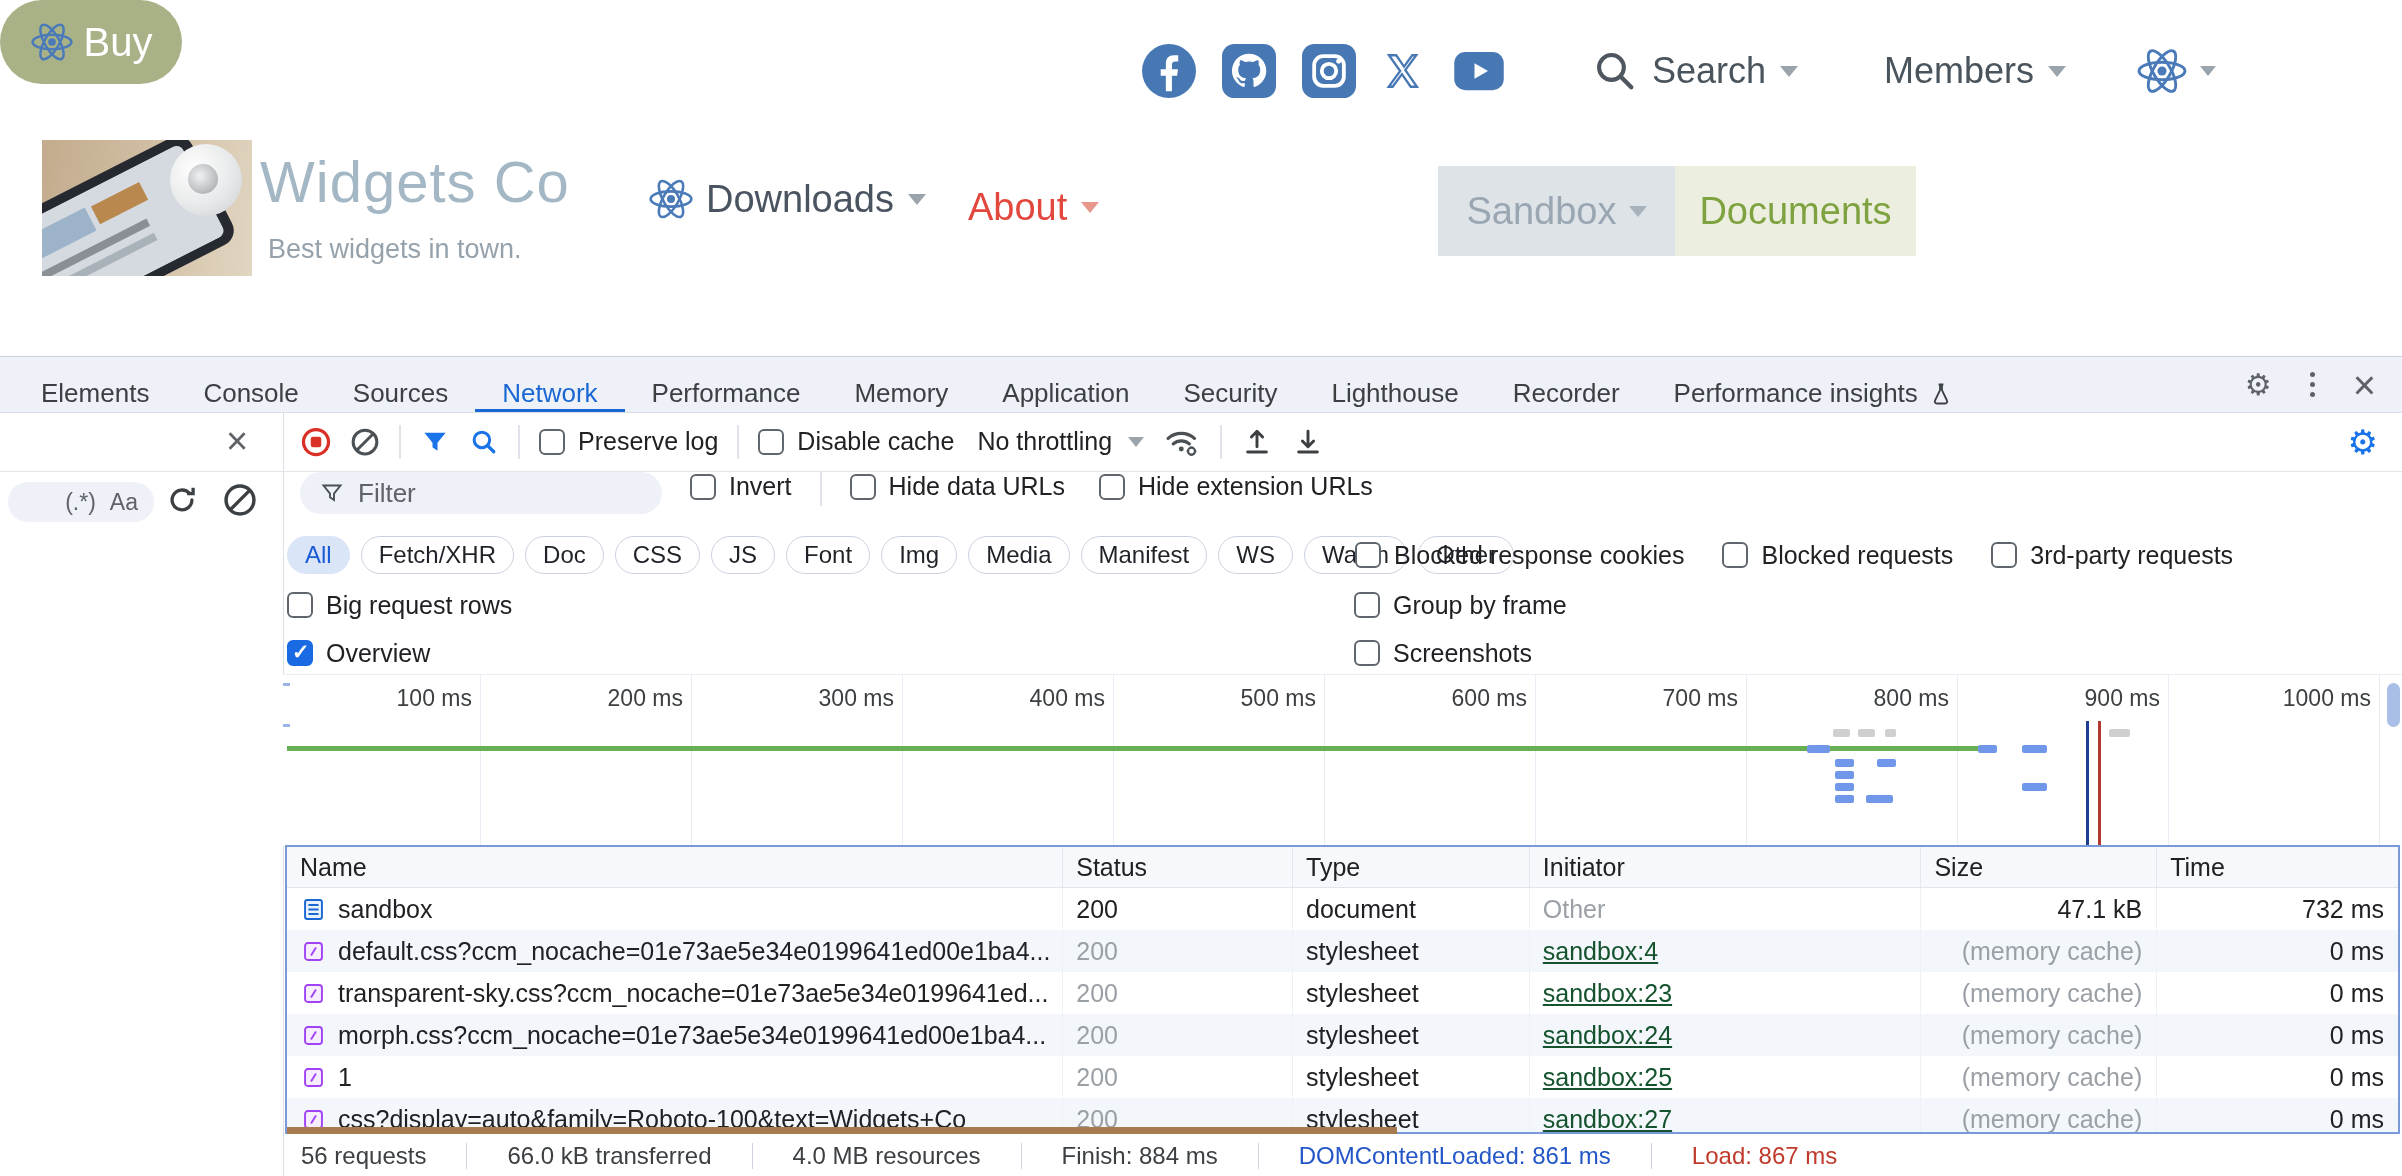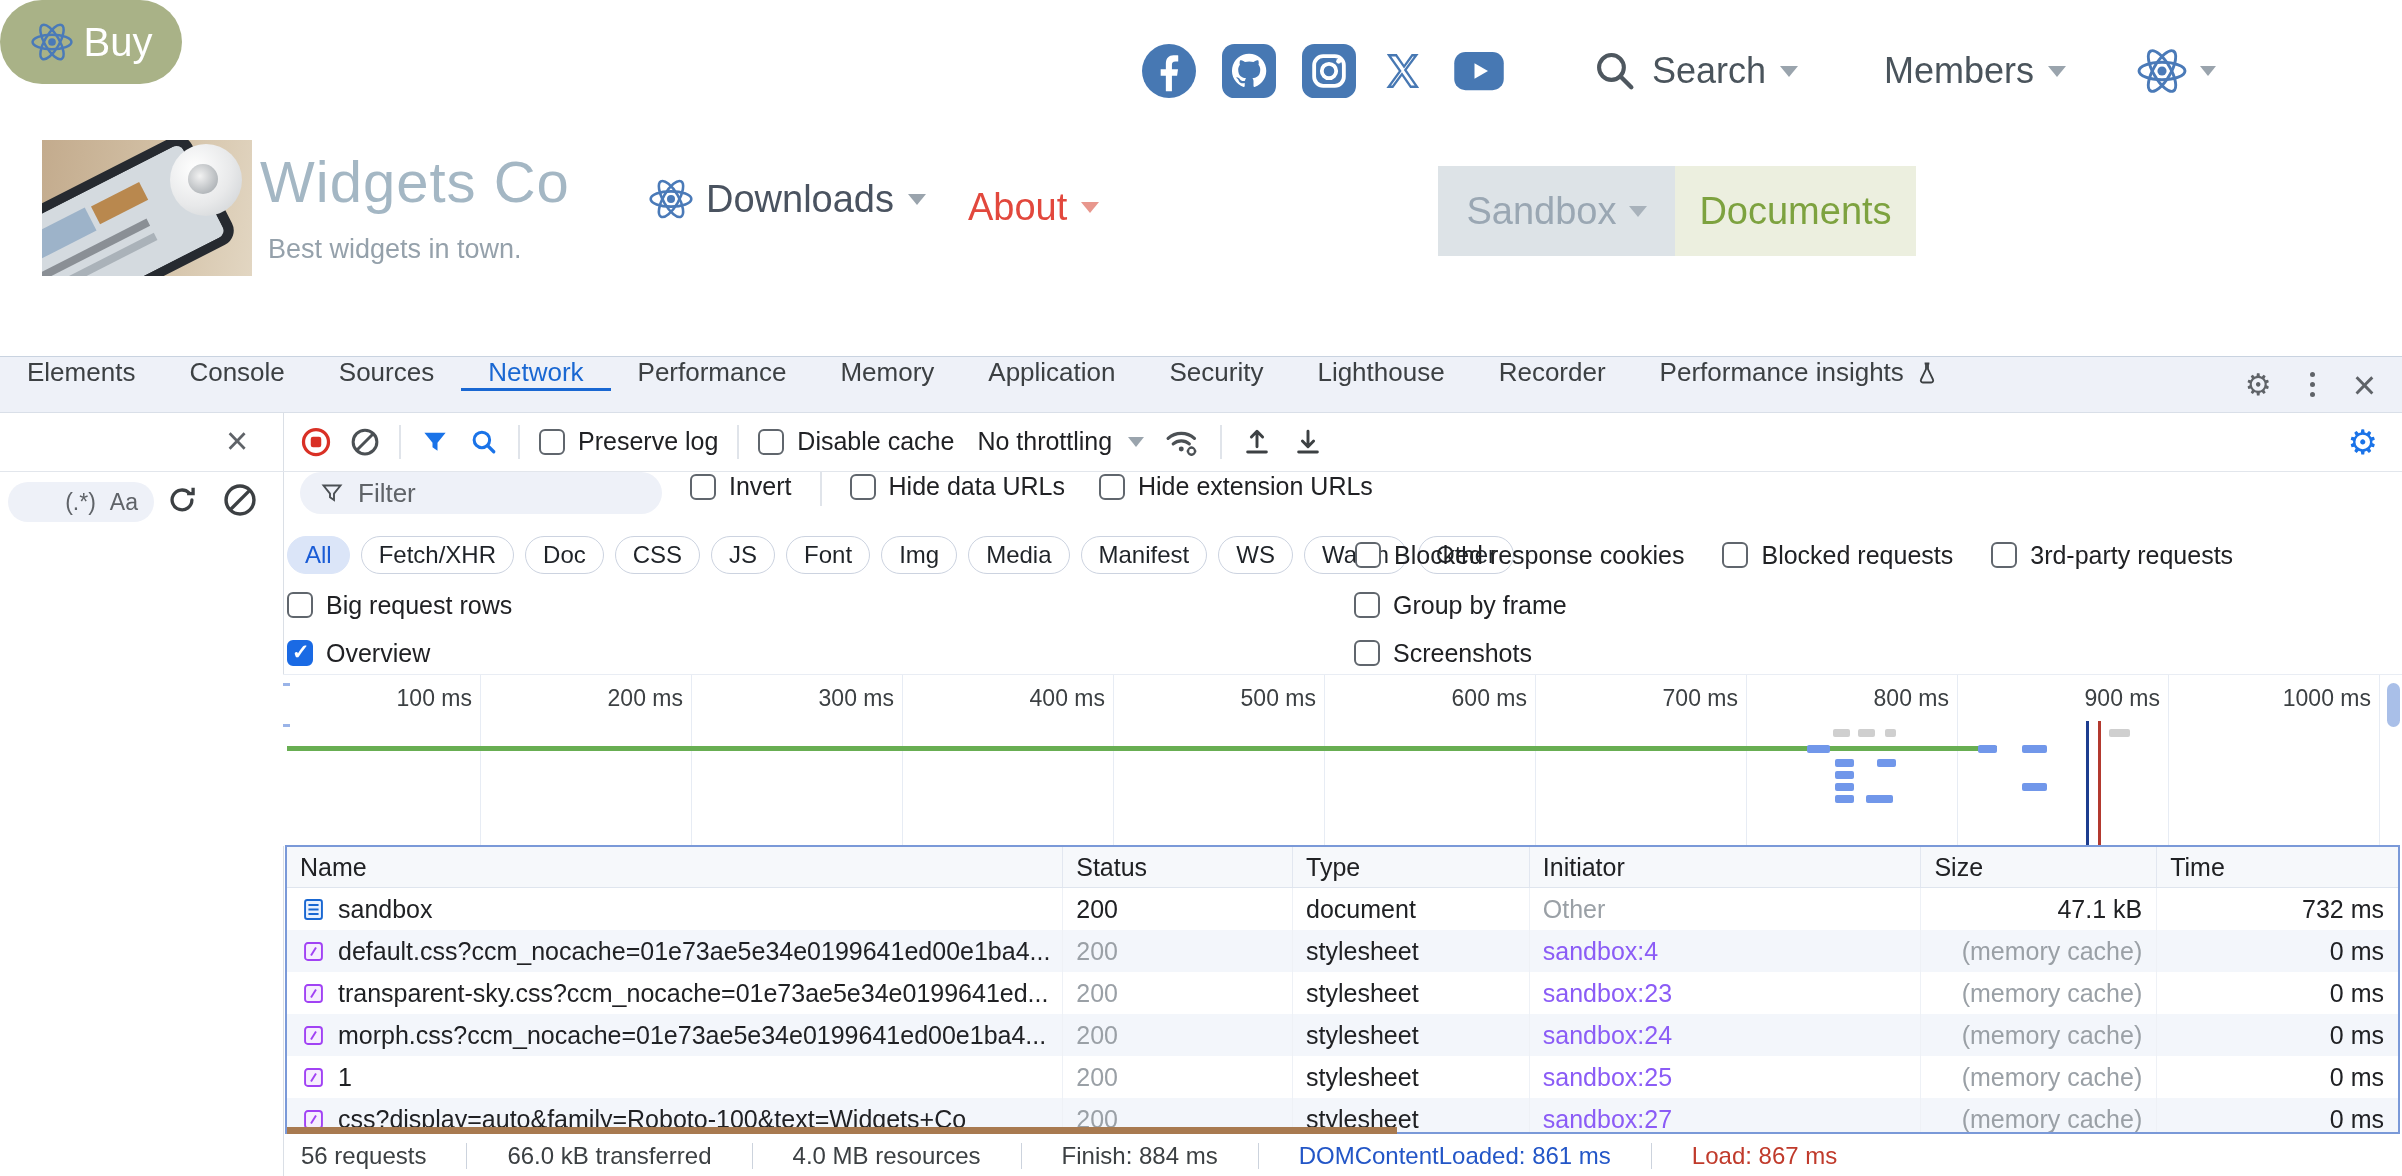--- a/index.html
+++ b/index.html
@@ -43,21 +43,21 @@
   .nav-block{position:absolute;top:166px;height:90px;display:flex;align-items:center;justify-content:center;font-size:38px;cursor:pointer}
   #nav-sandbox{left:1438px;width:237px;background:#dde3e7;color:#9aa7b3}
   #nav-sandbox .caret{margin-left:12px;border-top-color:#a8b2bb}
   #nav-documents{left:1675px;width:241px;background:#ecefdf;color:#7da23f}
   #nav-buy{left:2030px;top:168px;width:182px;height:84px;border-radius:42px;background:#a9b287;color:#fff;font-size:40px;display:flex;align-items:center;justify-content:center;cursor:pointer}
   #nav-buy .atom{margin-right:10px}
 
   
   .dt-top-border{position:absolute;left:0;top:356px;width:2402px;height:1px;background:#c9d3e0}
   .tabbar{position:absolute;left:0;top:357px;width:2402px;height:55px;background:#eef1f8;border-bottom:1px solid #d9dfe8;display:flex;align-items:stretch}
-  #tabs{display:flex;align-items:flex-start;}
+  #tabs{display:flex;align-items:flex-end;padding-left:14px}
   .tab{display:flex;align-items:center;padding:0 27px;font-size:26px;color:#3c4043;cursor:pointer;border-bottom:3px solid transparent}
   .tab.active{color:#1967d2;border-bottom-color:#1967d2}
   .tab svg{margin-left:10px}
   .tab-icons{position:absolute;right:26px;top:0;height:55px;display:flex;align-items:center;gap:38px}
   .gear-glyph{font-size:30px;color:#5f6368;line-height:1;cursor:pointer}
   .kebab{display:flex;flex-direction:column;gap:5px;cursor:pointer}
   .kebab i{width:5px;height:5px;border-radius:50%;background:#5f6368}
   .close-x{font-size:40px;color:#5f6368;line-height:1;cursor:pointer}
 
   
@@ -114,21 +114,21 @@
   .thead{display:flex;height:40px;background:#f6f8fb;border-bottom:1px solid #dfe5ee}
   .th{display:flex;align-items:center;padding-left:13px;font-size:25px;color:#202124;border-right:1px solid #e2e7f0;box-sizing:border-box;cursor:pointer}
   .th:last-child{border-right:none}
   .trow{display:flex;height:42px;cursor:pointer}
   .trow:nth-child(odd){background:#f3f6fb}
   .td{display:flex;align-items:center;padding-left:13px;font-size:25px;color:#202124;border-right:1px solid #eef1f6;box-sizing:border-box;overflow:hidden;white-space:nowrap}
   .td:last-child{border-right:none}
   .td.r{justify-content:flex-end;padding-right:14px;padding-left:4px}
   .td .ricon{margin-right:11px;flex:0 0 auto}
   .mut{color:#9aa0a6}
-  .ilink{color:#8b5cf6}
+  .ilink{text-decoration:underline;color:#14532d}
   .tan-strip{position:absolute;left:287px;top:1127px;width:1110px;height:7px;background:#a87a50}
 
   
   .summary{position:absolute;left:287px;top:1136px;width:2115px;height:40px;display:flex;align-items:center;gap:16px;font-size:24px;color:#3c4043;background:#fff}
   .sum-item{padding:0 24px;white-space:nowrap}
   .sum-item:first-child{padding-left:14px}
   .sum-sep{width:1px;height:26px;background:#ccd3dd}
   .sum-blue{color:#2356c7}
   .sum-red{color:#c03a2b}
 </style>

